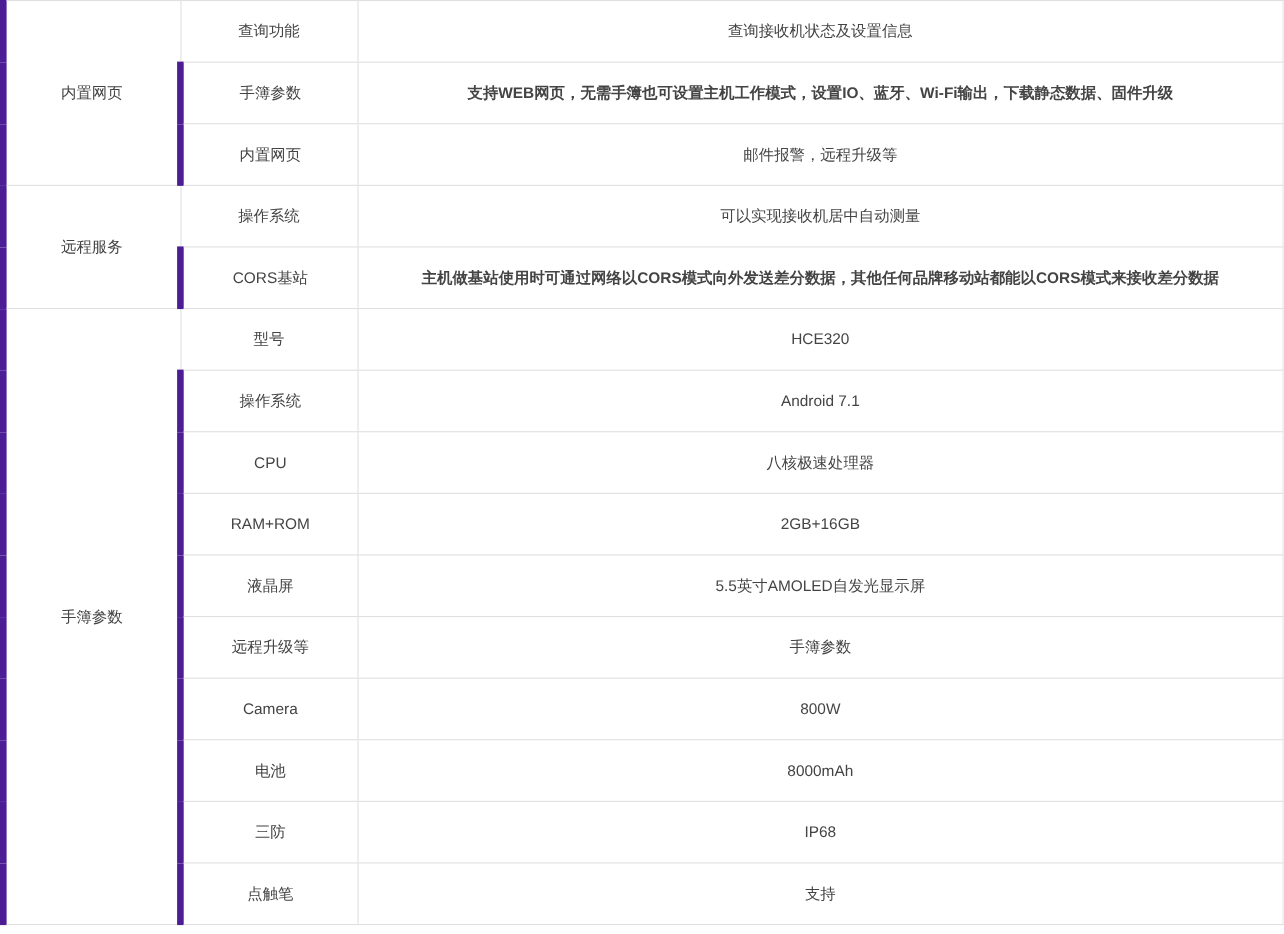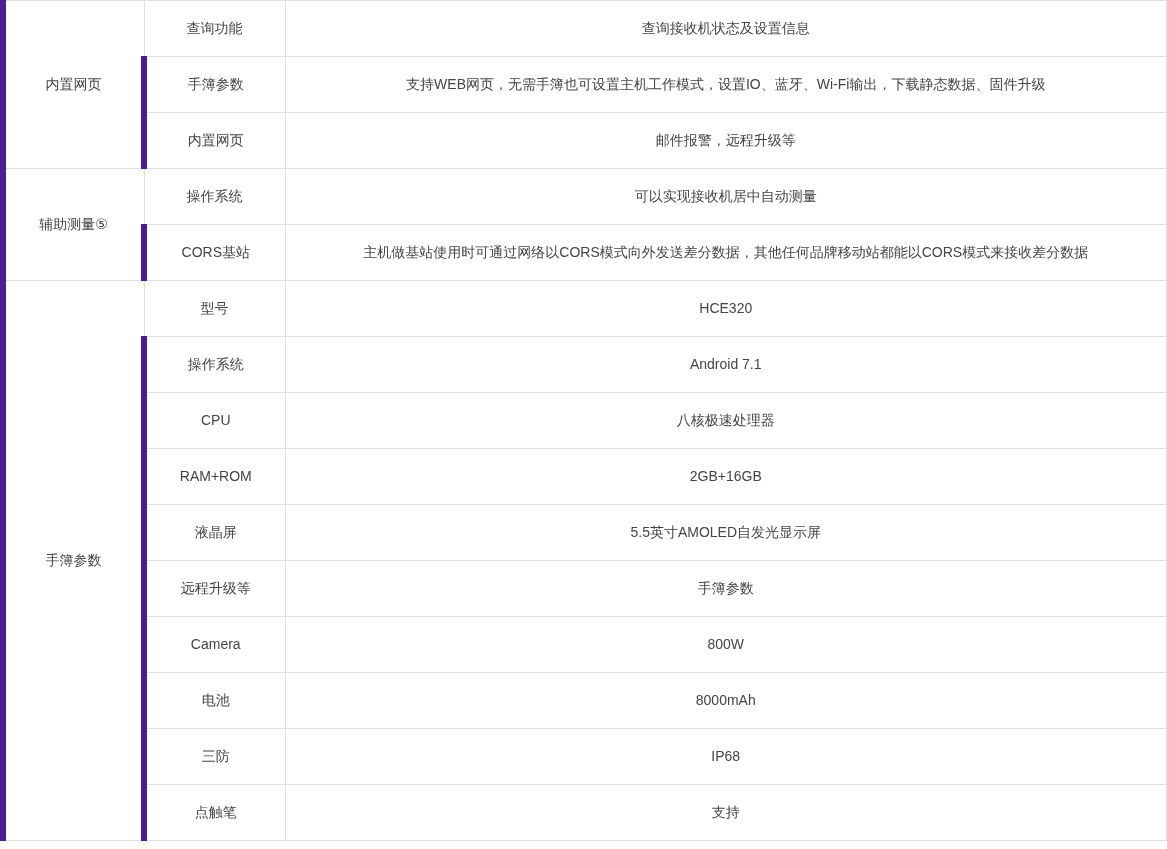--- a/index.html
+++ b/index.html
@@ -18,39 +18,40 @@
     border-collapse: collapse;
     width: 1167px;
     table-layout: fixed;
   }
   .spec-table td {
     border: 1px solid #e0e0e0;
     font-size: 14px;
     line-height: 1.6;
     color: #444444;
     vertical-align: middle;
-    padding: 6px 0;
+    padding: 6px 10px;
   }
   .col-group {
     width: 135px;
     text-align: center;
     color: #444444;
   }
   .col-item {
     width: 140px;
     text-align: center;
     color: #444444;
   }
   .col-desc {
     text-align: center;
     color: #444444;
   }
   .col-desc.wide {
     padding-left: 14px;
     padding-right: 14px;
+    font-weight: bold;
   }
   .row-h55 td { height: 43px; }
   .row-h55b td { height: 43px; }
   .first-row td { border-top: 1px solid #e0e0e0; }
   
   .spec-table tr td:first-child {
     border-left: 6px solid #4c1d95;
   }
   .spec-table tr td:last-child {
     border-right: 1px solid #e0e0e0;
@@ -77,21 +78,21 @@
       <tr class="row-h55">
         <td class="col-item">手簿参数</td>
         <td class="col-desc wide">支持WEB网页，无需手簿也可设置主机工作模式，设置IO、蓝牙、Wi-Fi输出，下载静态数据、固件升级</td>
       </tr>
       <tr class="row-h55">
         <td class="col-item">内置网页</td>
         <td class="col-desc">邮件报警，远程升级等</td>
       </tr>
 
       <tr class="row-h55">
-        <td class="col-group" rowspan="2">辅助测量⑤</td>
+        <td class="col-group" rowspan="2">远程服务</td>
         <td class="col-item">操作系统</td>
         <td class="col-desc">可以实现接收机居中自动测量</td>
       </tr>
       <tr class="row-h55">
         <td class="col-item">CORS基站</td>
         <td class="col-desc wide">主机做基站使用时可通过网络以CORS模式向外发送差分数据，其他任何品牌移动站都能以CORS模式来接收差分数据</td>
       </tr>
 
       <tr class="row-h55b">
         <td class="col-group" rowspan="10">手簿参数</td>

